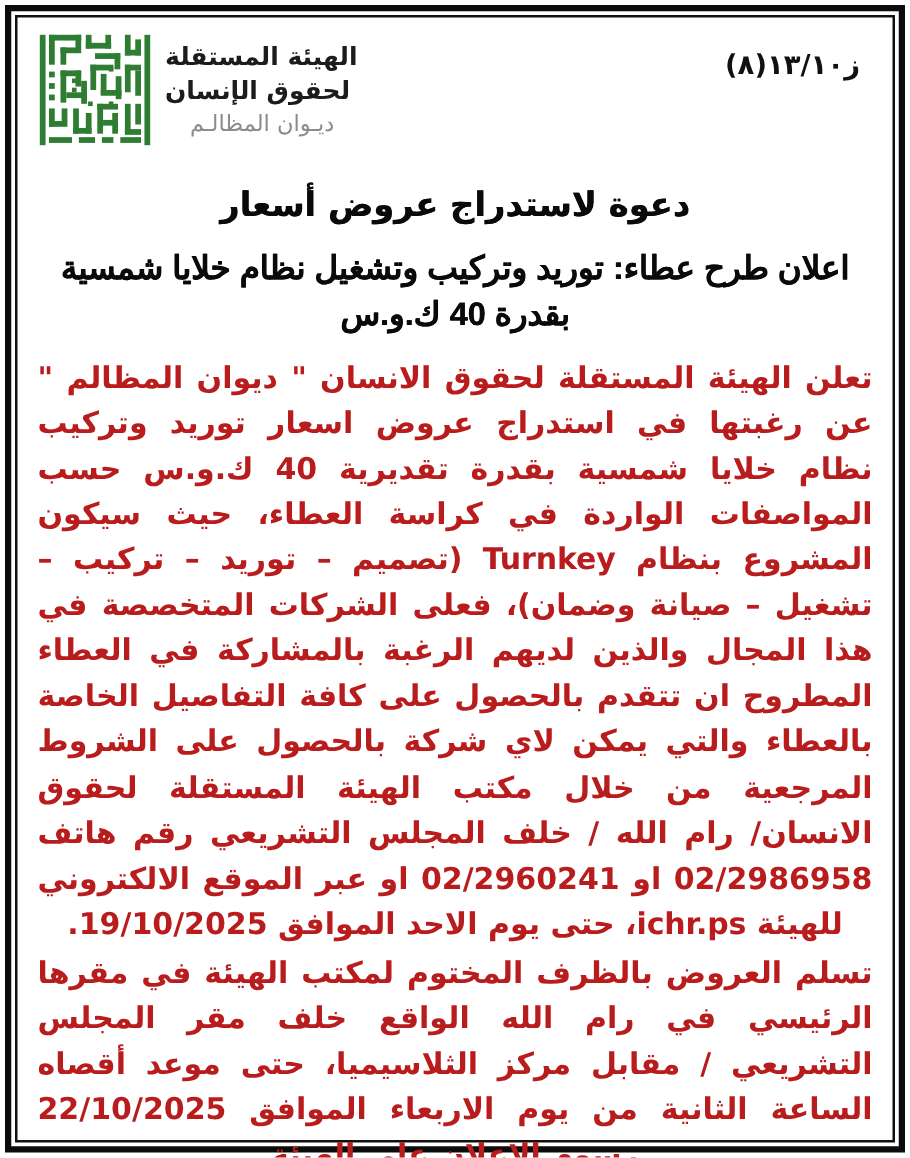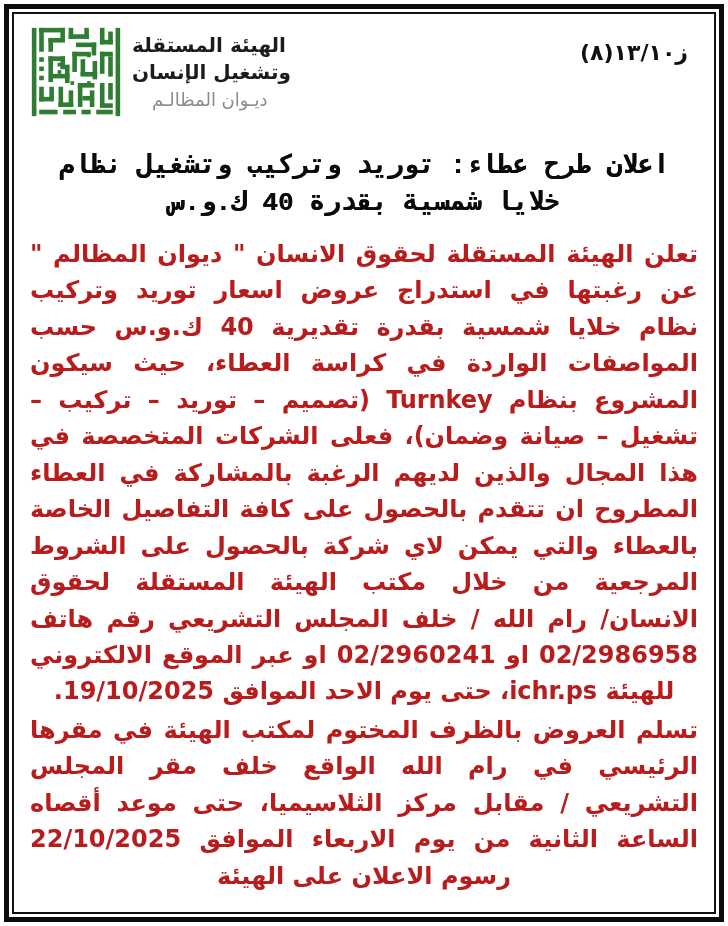--- a/index.html
+++ b/index.html
@@ -110,21 +110,21 @@
   .title-main {
     font-family: "DejaVu Sans", sans-serif;
     font-size: 27px;
     font-weight: 700;
     color: #0a0a0a;
     line-height: 1.25;
     margin-bottom: 14px;
     text-shadow: 0.4px 0 0 #0a0a0a;
   }
   .title-sub {
-    font-family: Liberation Mono, monospace;
+    font-family: Liberation Sans, sans-serif;
     font-size: 26px;
     font-weight: 700;
     color: #0a0a0a;
     line-height: 1.42;
     padding: 0 14px;
     text-shadow: 0.4px 0 0 #0a0a0a;
   }
 
   
   .body-copy {
@@ -154,21 +154,21 @@
 
 <div class="page">
   <div class="frame-outer">
     <div class="frame-inner">
 
       <div class="header">
 
         <div class="brand">
           <div class="brand-text">
             <div class="brand-line1">الهيئة المستقلة</div>
-            <div class="brand-line2">وتشغيل الإنسان</div>
+            <div class="brand-line2">لحقوق الإنسان</div>
             <div class="brand-line3">ديـوان المظالـم</div>
           </div>
 
           <svg class="logo-mark" viewBox="0 0 100 100" xmlns="http://www.w3.org/2000/svg" aria-hidden="true">
             <g fill="#2f7d32">
 
               <rect x="2" y="2" width="5" height="96"></rect>
               <rect x="93" y="2" width="5" height="96"></rect>
 
               <rect x="10" y="2" width="5" height="26"></rect>
@@ -228,20 +228,21 @@
               <rect x="56" y="91" width="10" height="5"></rect>
               <rect x="72" y="91" width="18" height="5"></rect>
             </g>
           </svg>
         </div>
 
         <div class="ref-no">ز١٣/١٠(٨)</div>
       </div>
 
       <div class="titles">
+        <div class="title-main">دعوة لاستدراج عروض أسعار</div>
         <div class="title-sub">اعلان طرح عطاء: توريد وتركيب وتشغيل نظام خلايا شمسية بقدرة 40 ك.و.س</div>
       </div>
 
       <div class="body-copy">
         <p class="para">تعلن الهيئة المستقلة لحقوق الانسان " ديوان المظالم " عن رغبتها في استدراج عروض اسعار توريد وتركيب نظام خلايا شمسية بقدرة تقديرية 40 ك.و.س حسب المواصفات الواردة في كراسة العطاء، حيث سيكون المشروع بنظام Turnkey (تصميم – توريد – تركيب – تشغيل – صيانة وضمان)، فعلى الشركات المتخصصة في هذا المجال والذين لديهم الرغبة بالمشاركة في العطاء المطروح ان تتقدم بالحصول على كافة التفاصيل الخاصة بالعطاء والتي يمكن لاي شركة بالحصول على الشروط المرجعية من خلال مكتب الهيئة المستقلة لحقوق الانسان/ رام الله / خلف المجلس التشريعي رقم هاتف 02/2986958 او 02/2960241 او عبر الموقع الالكتروني للهيئة ichr.ps، حتى يوم الاحد الموافق 19/10/2025.</p>
         <p class="para para-last">تسلم العروض بالظرف المختوم لمكتب الهيئة في مقرها الرئيسي في رام الله الواقع خلف مقر المجلس التشريعي / مقابل مركز الثلاسيميا، حتى موعد أقصاه الساعة الثانية من يوم الاربعاء الموافق 22/10/2025 رسوم الاعلان على الهيئة</p>
       </div>
 
     </div>
   </div>

